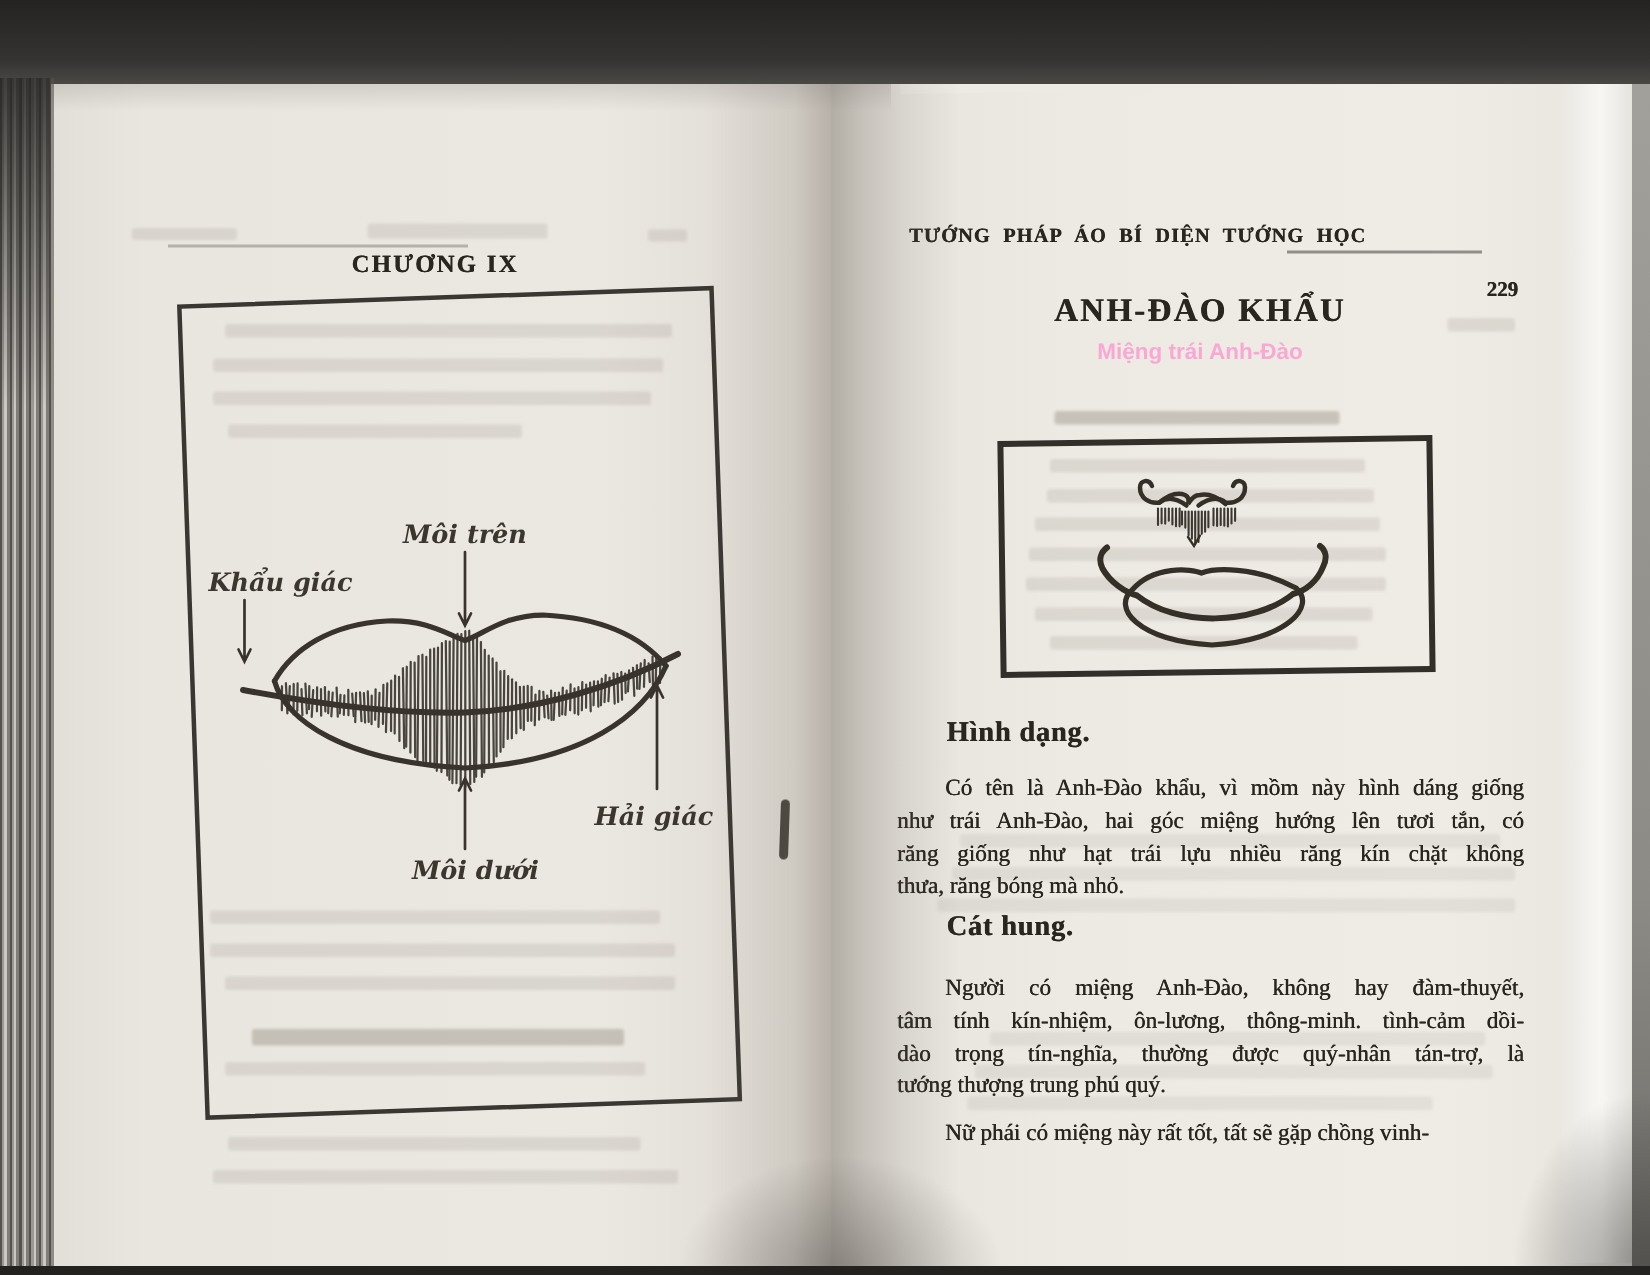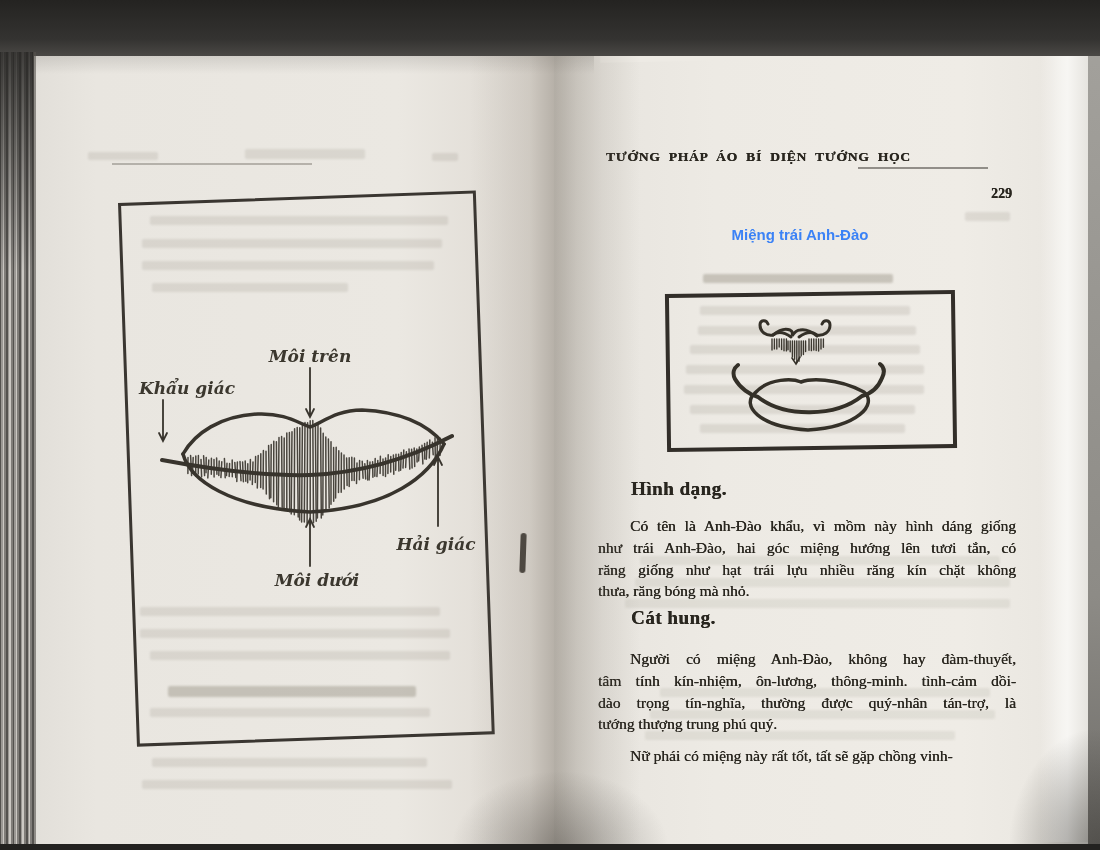--- a/index.html
+++ b/index.html
@@ -50,21 +50,21 @@
   .script text{font-family:"DejaVu Serif","Liberation Serif",serif;font-style:italic;font-weight:bold;
         font-size:17px;fill:#3b372e;}
   
   .runhead{left:606px;top:149px;font-size:13.5px;font-weight:bold;letter-spacing:0.8px;
            word-spacing:4px;}
   .pagenum{left:991px;top:150px;font-size:14px;font-weight:bold;margin-top:36px;}
   .headrule{left:858px;top:167px;width:130px;height:1.5px;background:rgba(70,66,60,.55);position:absolute;}
   .title{left:650px;top:194px;width:300px;text-align:center;font-size:22px;font-weight:bold;
          letter-spacing:1.5px;}
   .subtitle{left:650px;width:300px;text-align:center;font-size:15px;font-weight:bold;
-         font-family:"Liberation Sans","DejaVu Sans",sans-serif;color:#3b82f6;}
+         font-family:"Liberation Sans","DejaVu Sans",sans-serif;color:#f9a8d4;}
   .h-sec{font-size:19px;font-weight:bold;letter-spacing:0.5px;left:631px;}
   .pblock{position:absolute;left:598px;width:418px;font-size:15.5px;line-height:21.8px;}
   .pblock .ln{text-align:justify;text-align-last:justify;}
   .pblock .ln.last{text-align-last:left;}
   .pblock .ln.ind{text-indent:32px;}
   
   .gl{position:absolute;height:9px;border-radius:2px;background:rgba(112,105,90,.14);
       filter:blur(1.1px);}
   .gl.dk{background:rgba(96,88,72,.27);}
   .gl.xl{background:rgba(112,105,90,.10);}
@@ -78,20 +78,21 @@
 
   <div class="page page-left"></div>
   <div class="page page-right"></div>
   <div class="top-wedge"></div>
 
   <div class="gl" style="left:88px;top:152px;width:70px;height:8px"></div>
   <div class="gl" style="left:245px;top:149px;width:120px;height:10px"></div>
   <div class="gl" style="left:432px;top:153px;width:26px;height:8px"></div>
   <div class="faint-line" style="left:112px;top:163px;width:200px"></div>
 
+  <div class="abs ink chapter">CHƯƠNG IX</div>
 
   <div class="gl" style="left:150px;top:216px;width:298px"></div>
   <div class="gl" style="left:142px;top:239px;width:300px"></div>
   <div class="gl" style="left:142px;top:261px;width:292px"></div>
   <div class="gl" style="left:152px;top:283px;width:196px"></div>
   <div class="gl" style="left:140px;top:607px;width:300px"></div>
   <div class="gl" style="left:140px;top:629px;width:310px"></div>
   <div class="gl" style="left:150px;top:651px;width:300px"></div>
   <div class="gl dk" style="left:168px;top:686px;width:248px;height:11px"></div>
   <div class="gl" style="left:150px;top:708px;width:280px"></div>
@@ -217,20 +218,21 @@
       <text x="77" y="64" text-anchor="middle">Khẩu giác</text>
       <text x="326" y="220" text-anchor="middle">Hải giác</text>
       <text x="207" y="256" text-anchor="middle">Môi dưới</text>
     </g>
   </svg>
 
   <div class="abs ink runhead">TƯỚNG PHÁP ÁO BÍ DIỆN TƯỚNG HỌC</div>
   <div class="headrule"></div>
   <div class="abs ink pagenum">229</div>
 
+  <div class="abs ink title">ANH-ĐÀO KHẨU</div>
   <div class="abs subtitle" style="top:226px">Miệng trái Anh-Đào</div>
 
   <div class="gl" style="left:965px;top:212px;width:45px"></div>
   <div class="gl dk" style="left:703px;top:274px;width:190px"></div>
   <div class="gl" style="left:700px;top:306px;width:210px"></div>
   <div class="gl" style="left:698px;top:326px;width:218px"></div>
   <div class="gl" style="left:690px;top:345px;width:230px"></div>
   <div class="gl" style="left:686px;top:365px;width:238px"></div>
   <div class="gl" style="left:684px;top:385px;width:240px"></div>
   <div class="gl" style="left:690px;top:405px;width:225px"></div>

